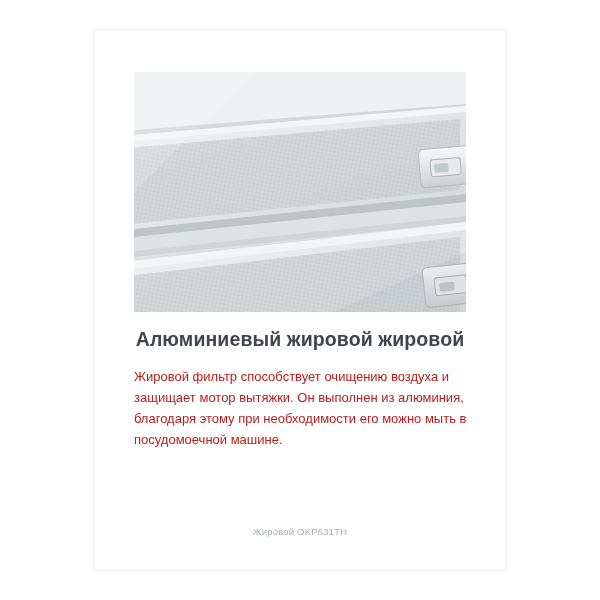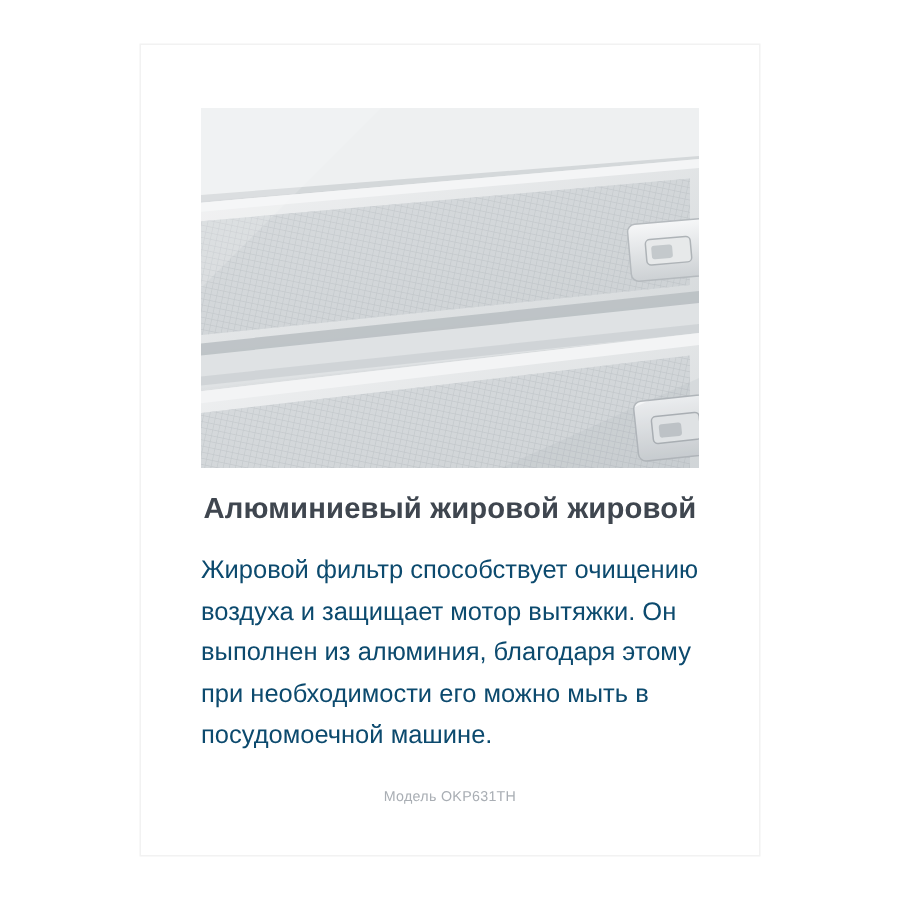--- a/index.html
+++ b/index.html
@@ -49,23 +49,23 @@
     font-size: 19.5px;
     font-weight: bold;
     color: #3f464f;
     letter-spacing: 0.1px;
   }
   .body-text {
     position: absolute;
     left: 40px;
     top: 336px;
     width: 334px;
-    font-size: 17px;
+    font-size: 13px;
     line-height: 1.62;
-    color: #0c4a6e;
+    color: #b91c1c;
   }
   .footer {
     position: absolute;
     left: 0;
     top: 496px;
     width: 412px;
     text-align: center;
     font-size: 9.5px;
     color: #a9aeb4;
     letter-spacing: 0.2px;
@@ -145,16 +145,16 @@
           <path d="M0 0 L120 0 L0 120 Z" fill="#ffffff" opacity="0.16"></path>
           <path d="M200 240 L332 240 L332 180 Z" fill="#9fa5aa" opacity="0.12"></path>
         </g>
       </svg>
     </div>
 
     <div class="title">Алюминиевый жировой жировой</div>
 
     <div class="body-text">Жировой фильтр способствует очищению воздуха и защищает мотор вытяжки. Он выполнен из алюминия, благодаря этому при необходимости его можно мыть в посудомоечной машине.</div>
 
-    <div class="footer">Модель OKP631TH</div>
+    <div class="footer">Жировой OKP631TH</div>
 
   </div>
 </div>
 
 </body></html>

